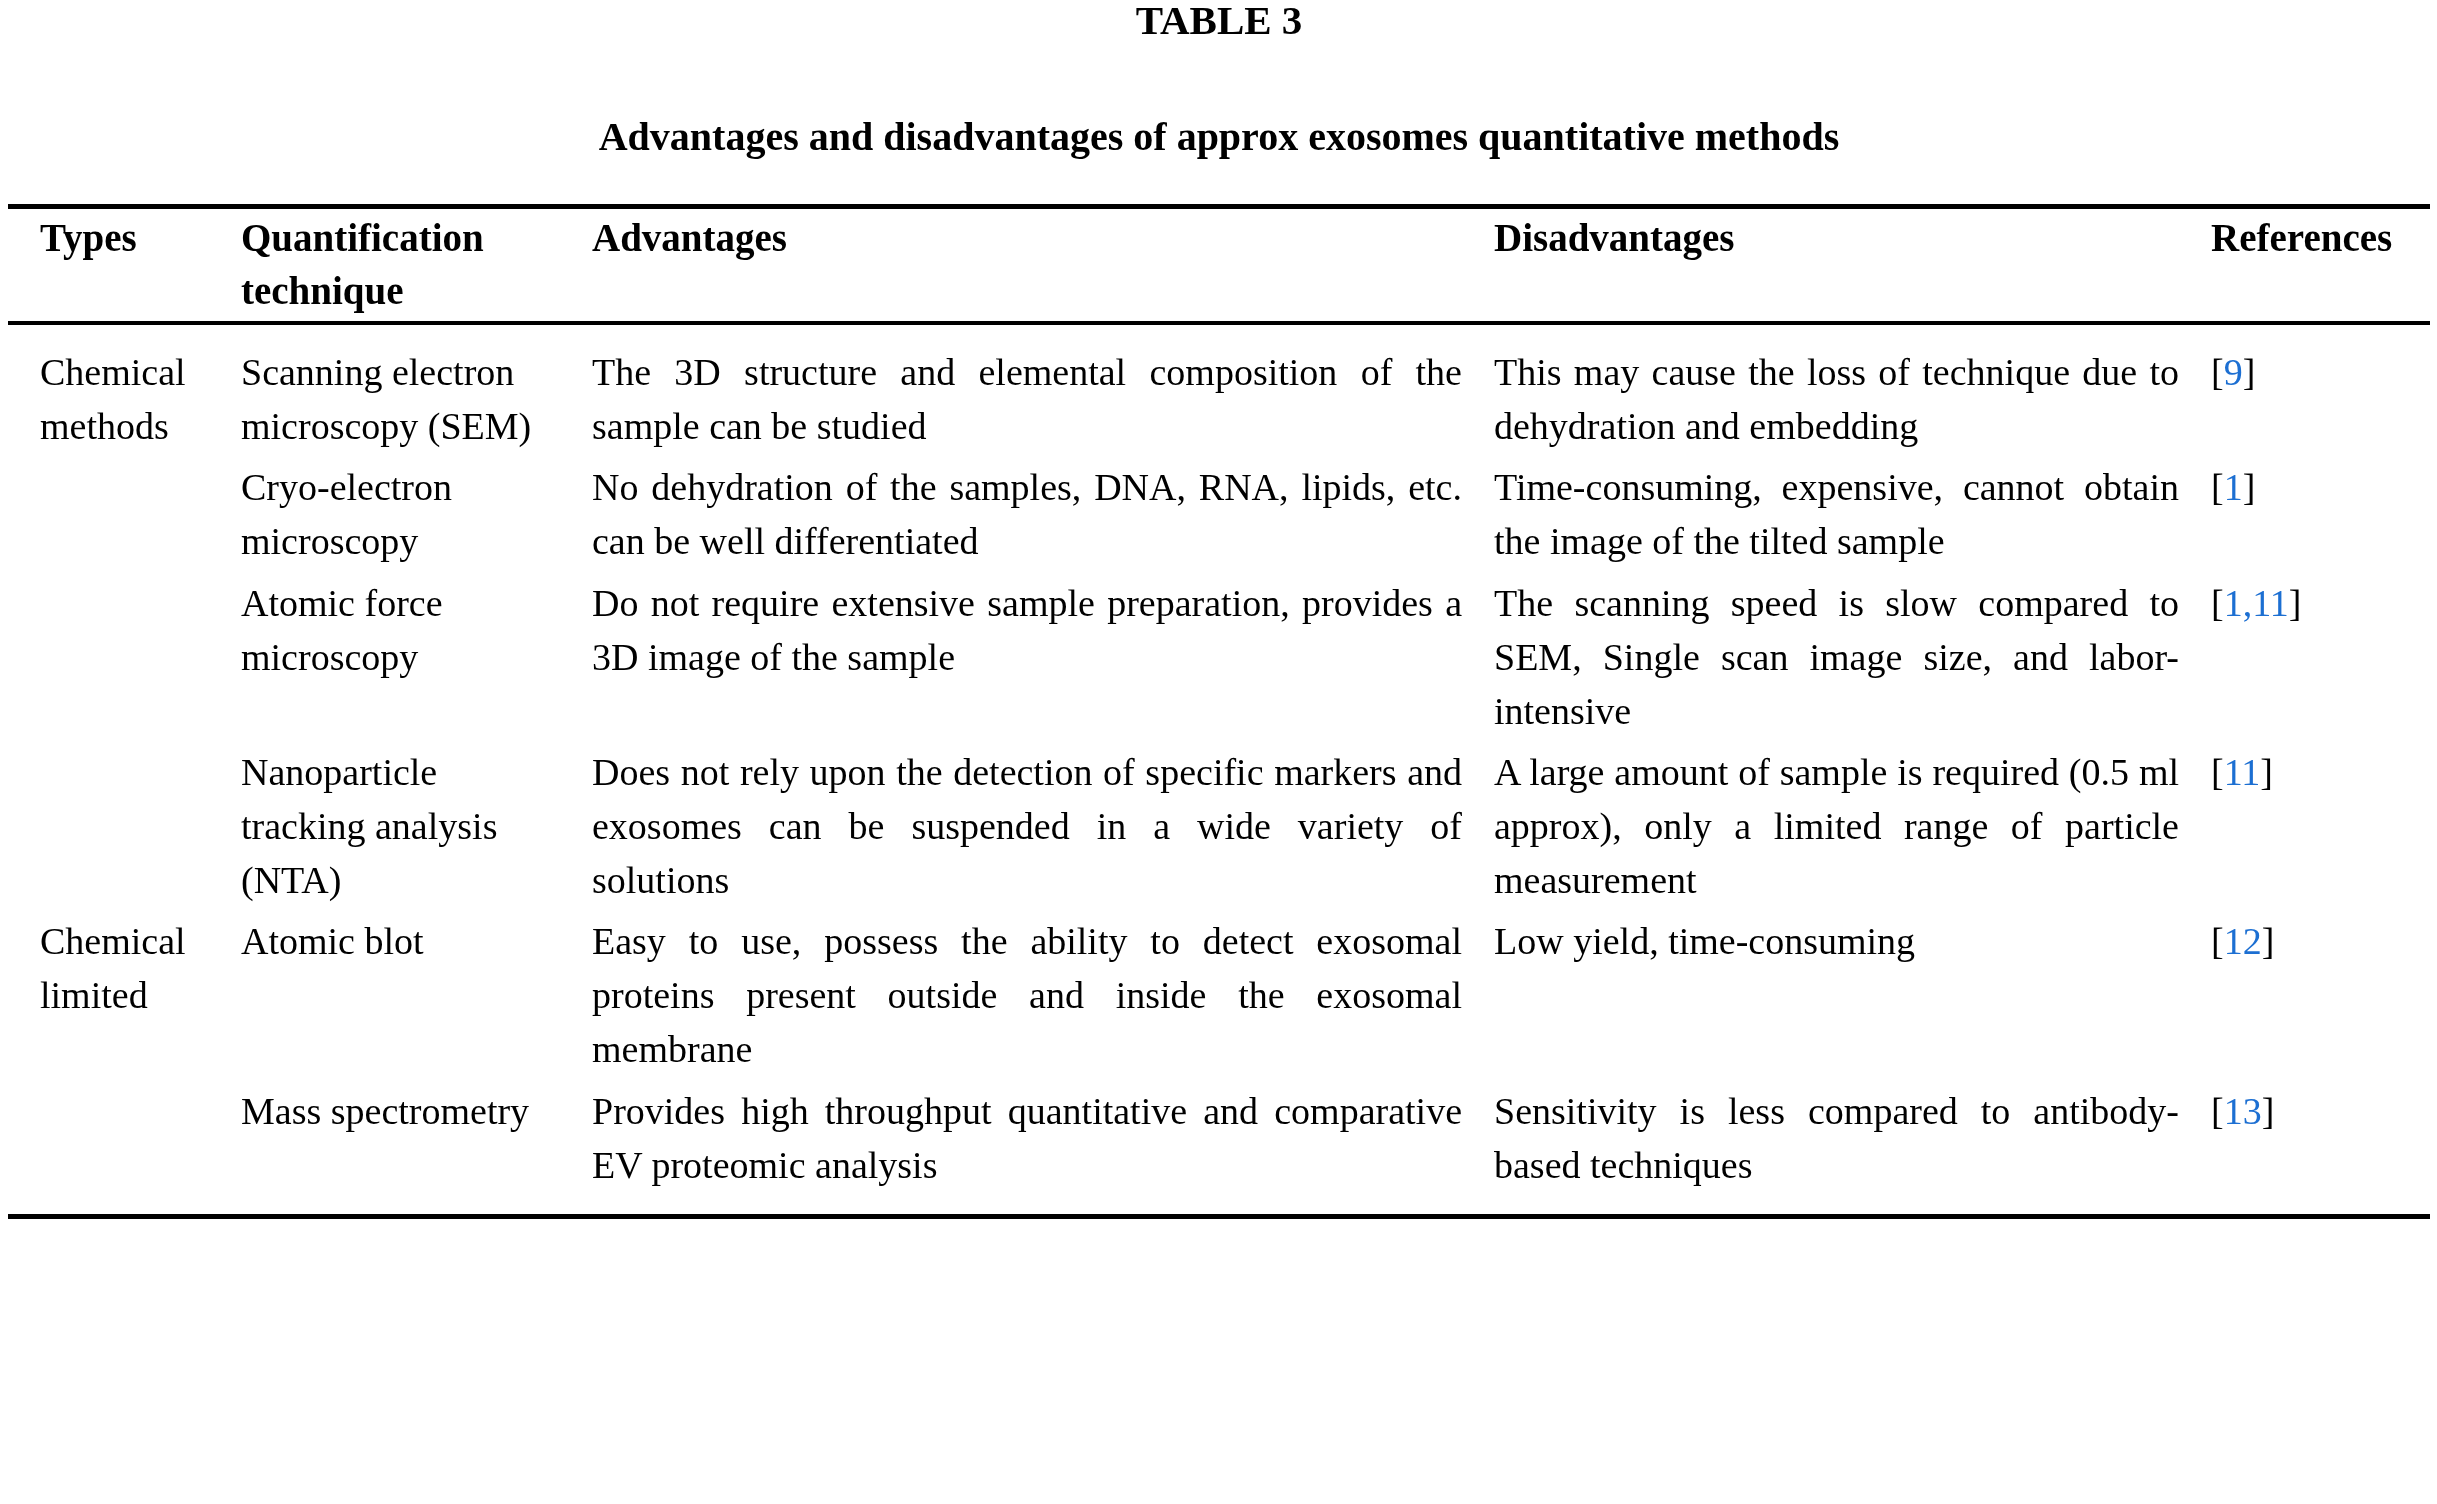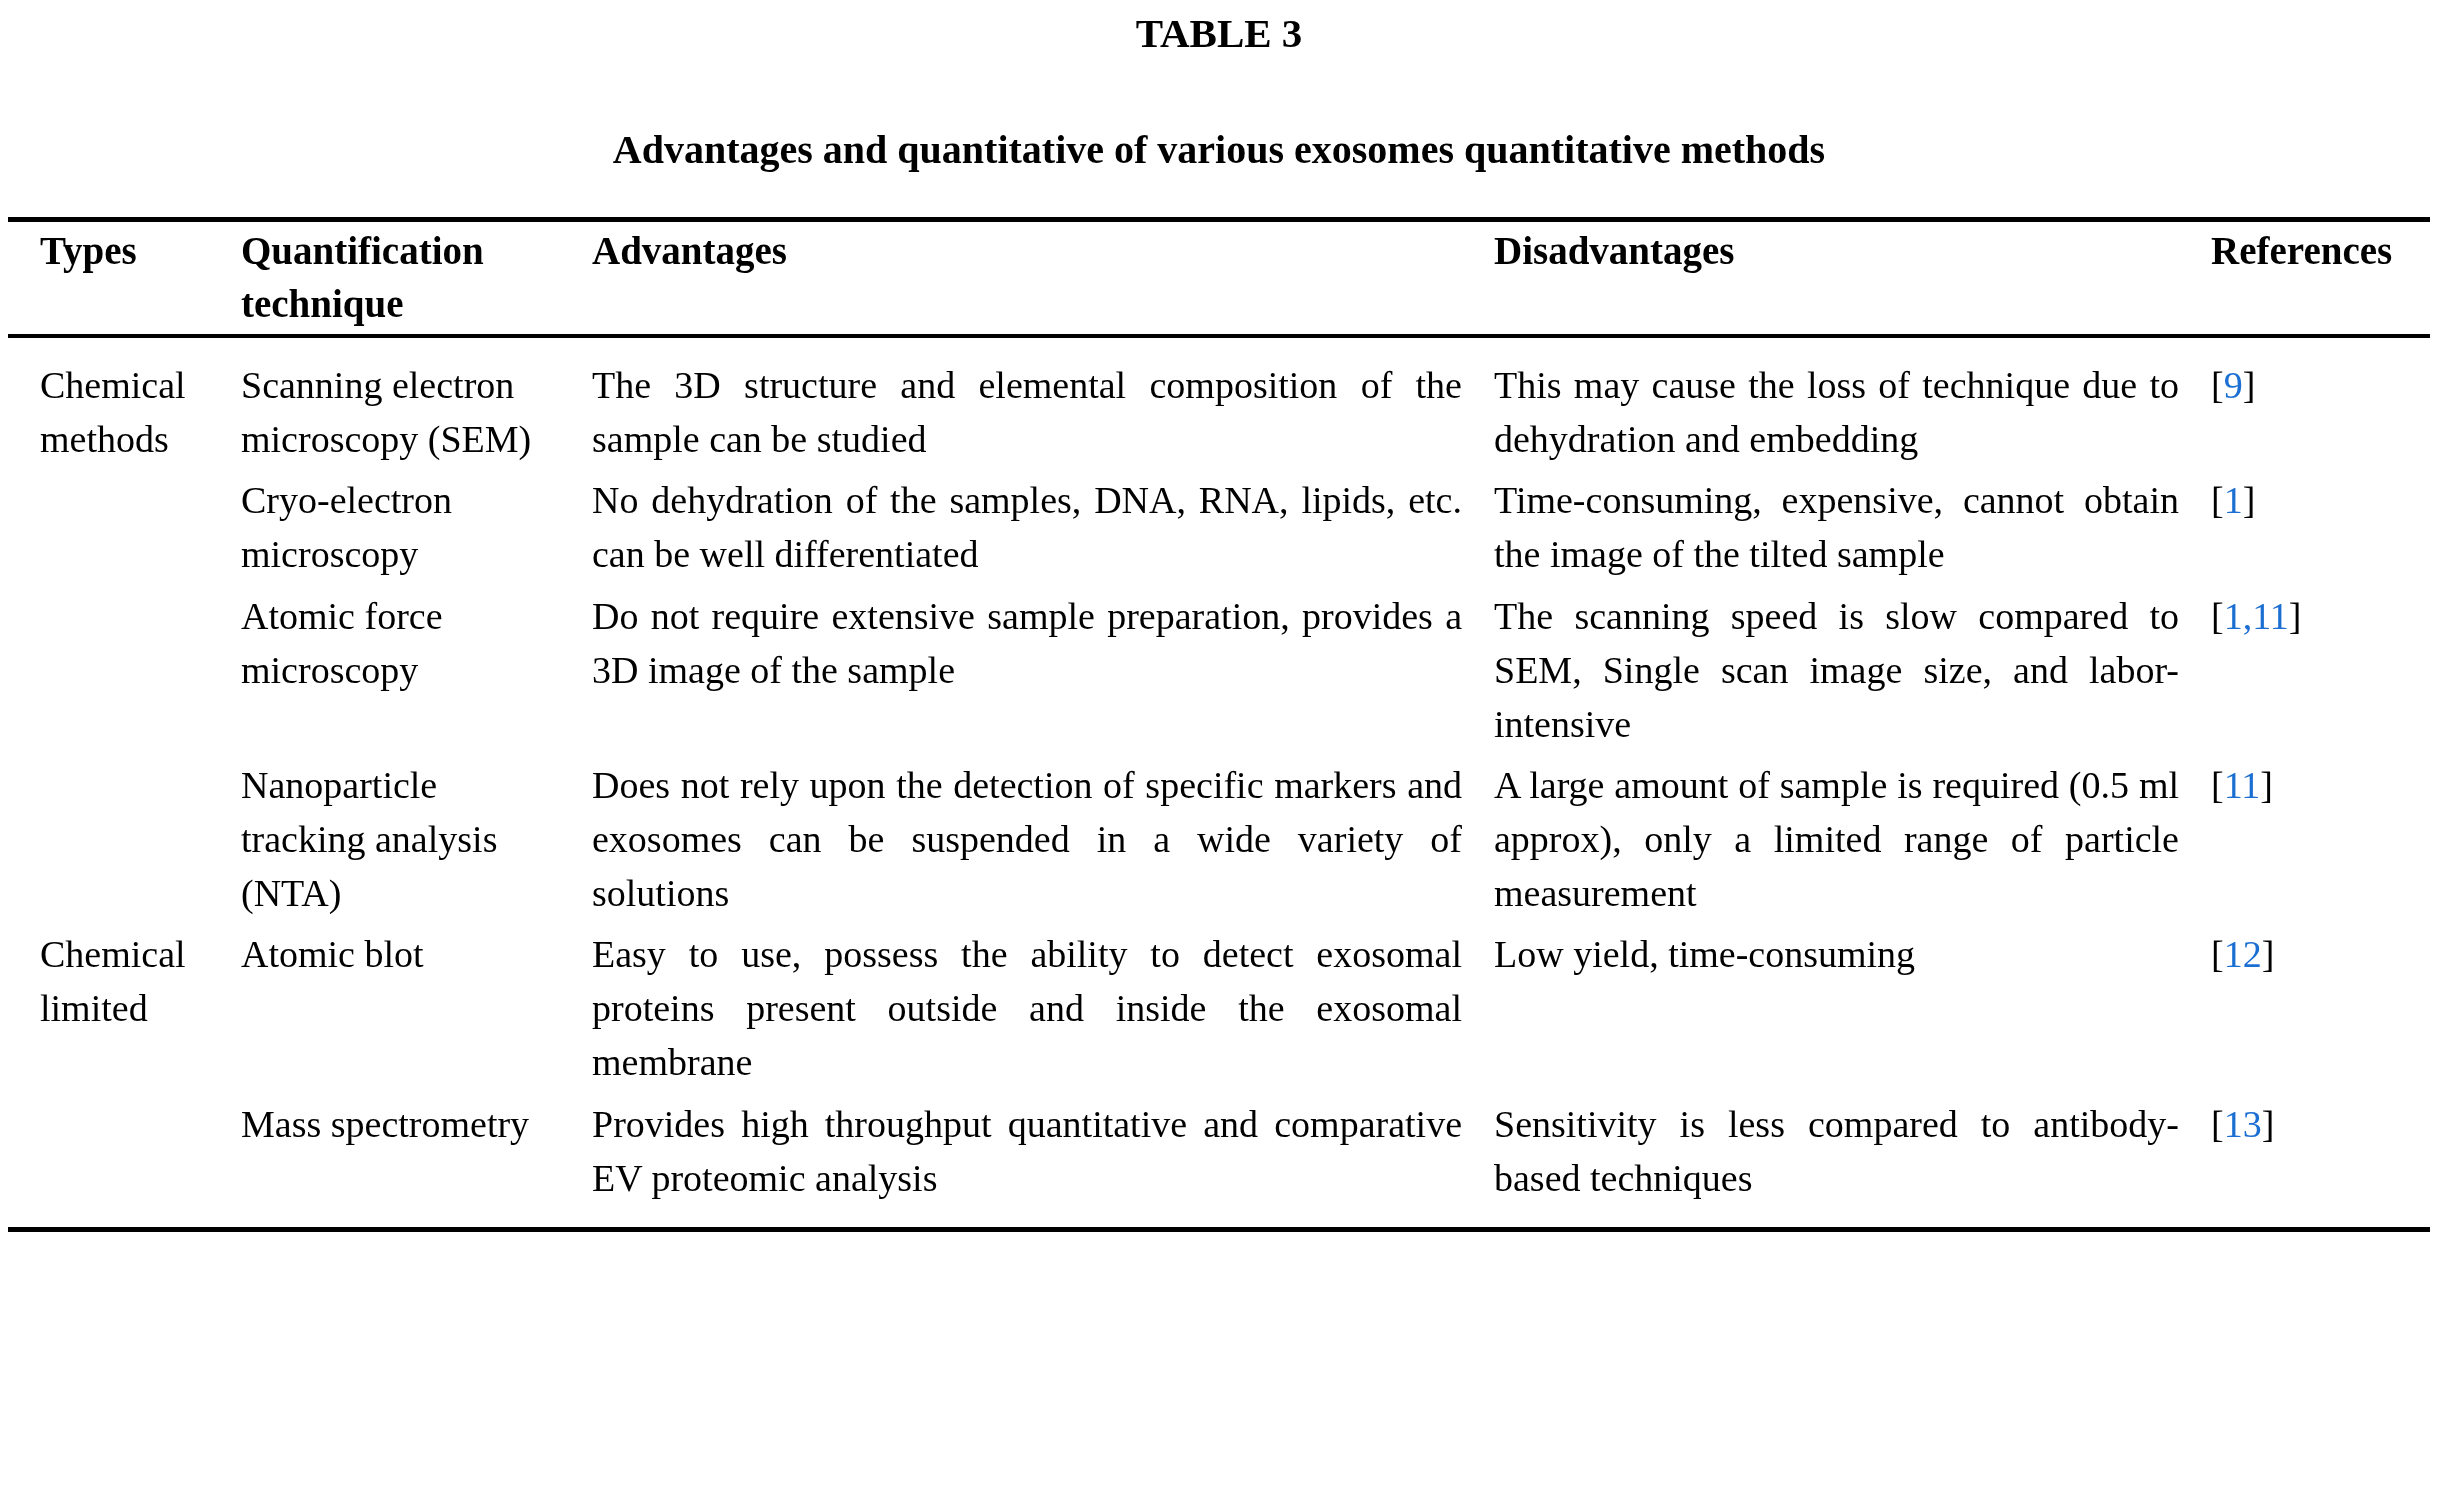--- a/index.html
+++ b/index.html
@@ -4,21 +4,21 @@
 <style>
   :root { --link: #1C6FD2; --ink: #000000; --paper: #FFFFFF; }
   * { box-sizing: border-box; }
   html, body { margin: 0; padding: 0; background: var(--paper); }
   body {
     width: 2438px;
     min-height: 1505px;
     font-family: "Liberation Serif", "DejaVu Serif", serif;
     color: var(--ink);
   }
-  .page { width: 100%; padding-top: 13px; }
+  .page { width: 100%; padding-top: 0; }
 
   .title {
     text-align: center;
     font-weight: bold;
     font-size: 41px;
     line-height: 1;
   }
   .subtitle {
     margin-top: 76px;
     text-align: center;
@@ -75,21 +75,21 @@
     cursor: pointer;
   }
   .bracket { color: var(--ink); }
 </style>
 </head>
 <body>
 
 <div class="page">
   <div class="title">TABLE 3</div>
 
-  <div class="subtitle">Advantages and quantitative of various exosomes quantitative methods</div>
+  <div class="subtitle">Advantages and disadvantages of approx exosomes quantitative methods</div>
 
   <div class="table-wrap">
     <table>
       <colgroup>
         <col class="w-type">
           <col class="w-tech">
           <col class="w-adv">
           <col class="w-dis">
           <col class="w-ref">
       </colgroup>

